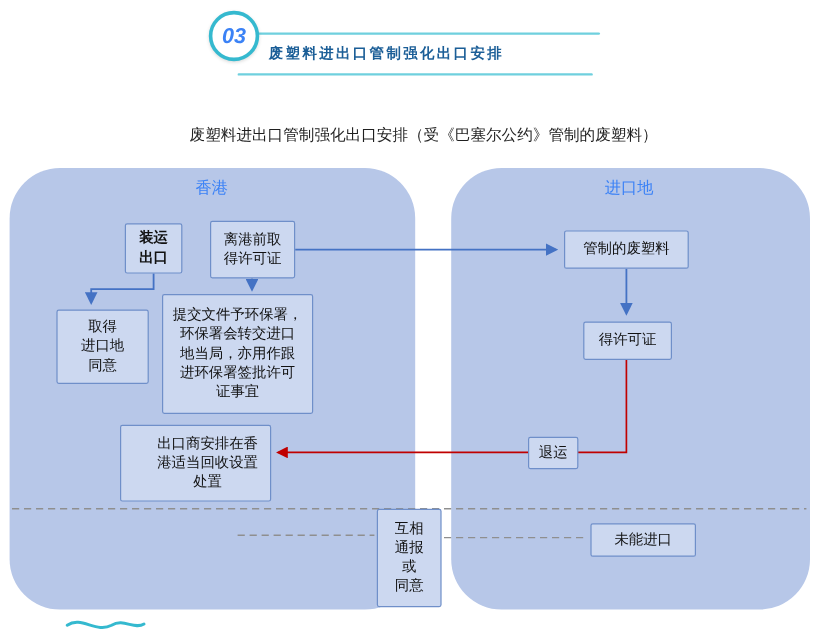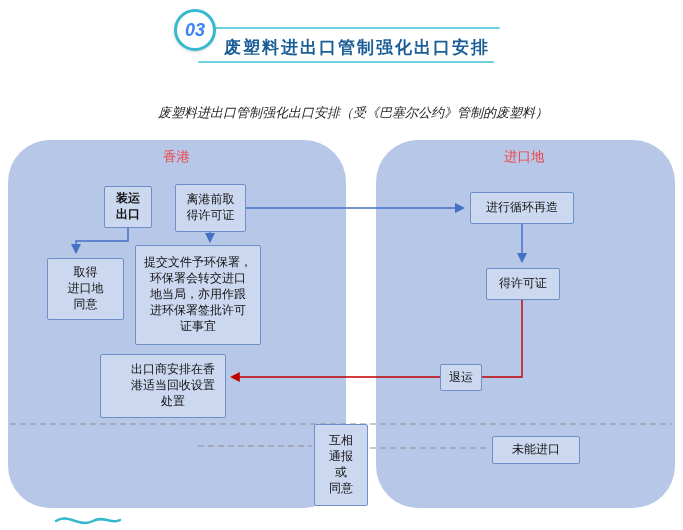--- a/index.html
+++ b/index.html
@@ -11,29 +11,29 @@
     position:absolute; left:174px; top:9px; width:42px; height:42px;
     border:3px solid #35b9cf; border-radius:50%; background:#ffffff;
     display:flex; align-items:center; justify-content:center;
     font-style:italic; font-weight:bold; font-size:18px; color:#3b82f6; z-index:6;
     box-shadow:0 1px 3px rgba(0,0,0,0.15);
   }
   .title-line-top { position:absolute; left:214px; top:27px; width:286px; height:2px; background:#6fd0de; border-radius:2px; z-index:5; }
   .title-line-bottom { position:absolute; left:198px; top:61px; width:296px; height:2px; background:#6fd0de; border-radius:2px; z-index:5; }
   .main-title {
     position:absolute; left:224px; top:36px; z-index:6;
-    font-size:17px; font-weight:bold; letter-spacing:2px; color:#1b5e97;
+    font-size:12px; font-weight:bold; letter-spacing:2px; color:#1b5e97;
   }
-  .subtitle { position:absolute; left:158px; top:104px; font-size:13px; color:#1f1f1f; z-index:6;font-style:italic; }
+  .subtitle { position:absolute; left:158px; top:104px; font-size:13px; color:#1f1f1f; z-index:6; }
 
   
   .region { position:absolute; background:#b7c7e8; border-radius:42px; z-index:1; }
   .region-left  { left:8px;  top:140px; width:338px; height:368px; }
   .region-right { left:376px; top:140px; width:299px; height:368px; }
-  .region-label { position:absolute; z-index:3; font-size:13.5px; color:#ef4444; }
+  .region-label { position:absolute; z-index:3; font-size:13.5px; color:#3b82f6; }
 
   
   .overlay { position:absolute; left:0; top:0; z-index:2; pointer-events:none; }
 
   
   .node {
     position:absolute; z-index:3;
     background:#ccd8f0; border:1px solid #6f8fc9; border-radius:2px;
     display:flex; align-items:center; justify-content:center;
     font-size:12px; line-height:1.32; color:#111111;
@@ -94,21 +94,21 @@
 同意</div>
   <div class="node" style="left:135px; top:245px; width:126px; height:100px;">提交文件予环保署，
 环保署会转交进口
 地当局，亦用作跟
 进环保署签批许可
 证事宜</div>
   <div class="node" style="left:100px; top:354px; width:126px; height:64px;padding-left:24px;">出口商安排在香
 港适当回收设置
 处置</div>
 
-  <div class="node" style="left:470px; top:192px; width:104px; height:32px;">进行循环再造</div>
+  <div class="node" style="left:470px; top:192px; width:104px; height:32px;">管制的废塑料</div>
   <div class="node" style="left:486px; top:268px; width:74px; height:32px;">得许可证</div>
   <div class="node" style="left:440px; top:364px; width:42px; height:27px;">退运</div>
   <div class="node" style="left:492px; top:436px; width:88px; height:28px;">未能进口</div>
 
   <div class="node" style="left:314px; top:424px; width:54px; height:82px;">互相
 通报
 或
 同意</div>
 
   <svg class="bottom-deco" width="683" height="530" viewBox="0 0 683 530">

